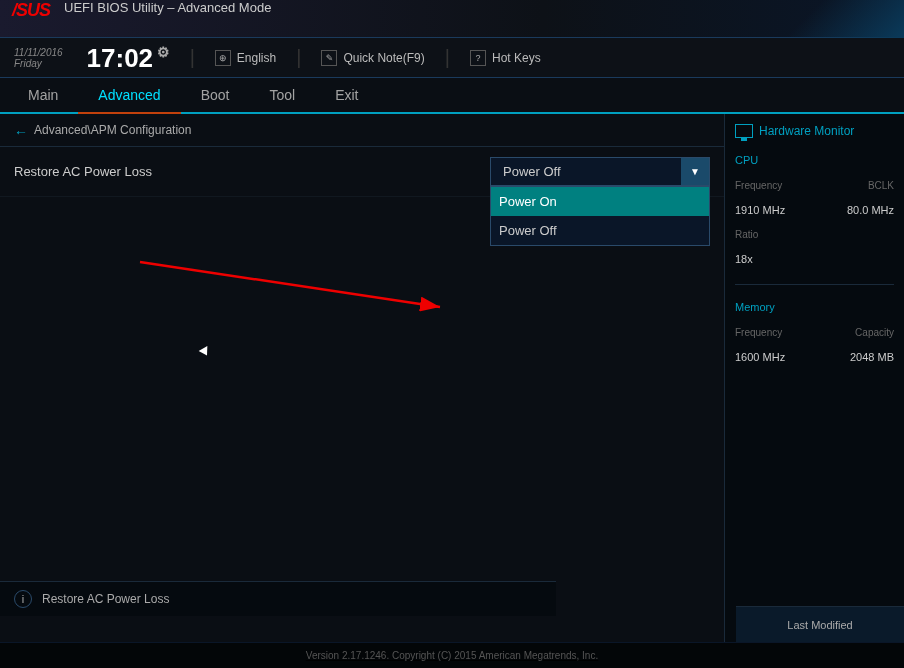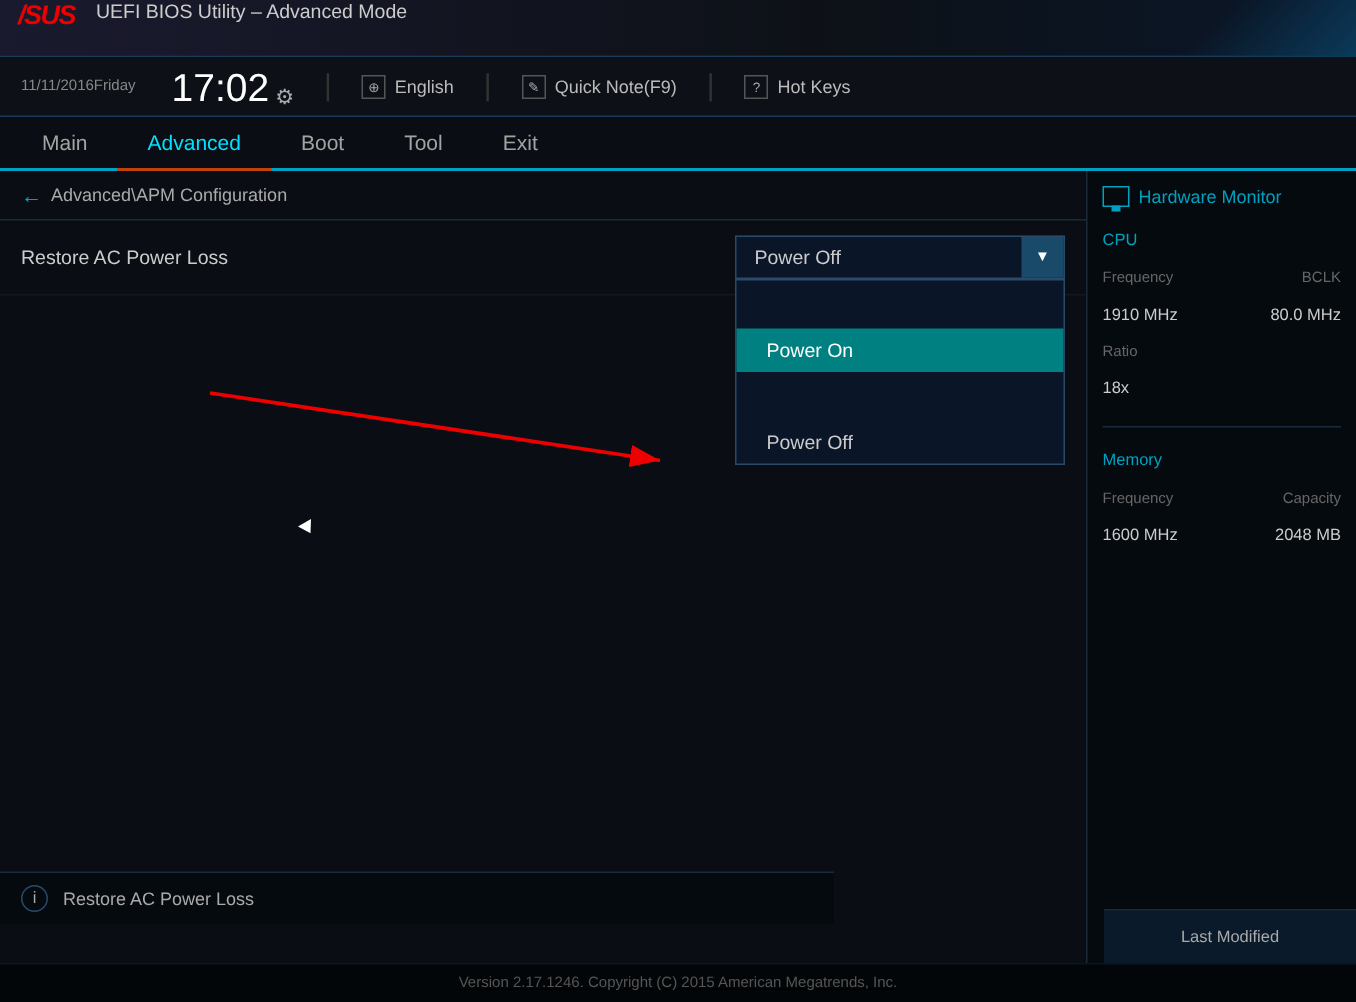--- a/index.html
+++ b/index.html
@@ -48,31 +48,33 @@
       background: #0d1117;
       height: 40px;
       display: flex;
       align-items: center;
       padding: 0 14px;
       border-bottom: 1px solid #1a3a5c;
       gap: 20px;
     }
     #datetime {
       display: flex;
+      flex-direction: column;
       font-size: 10px;
       color: #888;
       margin-right: 4px;
+      font-style: italic;
     }
     #clock {
       font-size: 26px;
       color: #fff;
-      font-weight: 400;
+      font-weight: 700;
       line-height: 1;
       display: flex;
-      align-items: flex-end;
+      align-items: flex-start;
       gap: 4px;
     }
     .gear-icon {
       font-size: 14px;
       color: #aaa;
     }
     .info-sep {
       color: #333;
       font-size: 20px;
     }
@@ -202,25 +204,24 @@
     .dropdown-menu {
       position: absolute;
       top: 100%;
       left: 0;
       width: 220px;
       background: #0a1628;
       border: 1px solid #2a4a6a;
       z-index: 100;
     }
     .dropdown-option {
-      padding: 7px 20px;
+      padding: 7px 8px;
       color: #ccc;
       font-size: 13px;
       cursor: pointer;
-      margin-top: 32px;
     }
     .dropdown-option.selected {
       background: #008080;
       color: #fff;
     }
 
     
     #status-bar {
       position: absolute;
       bottom: 26px;

